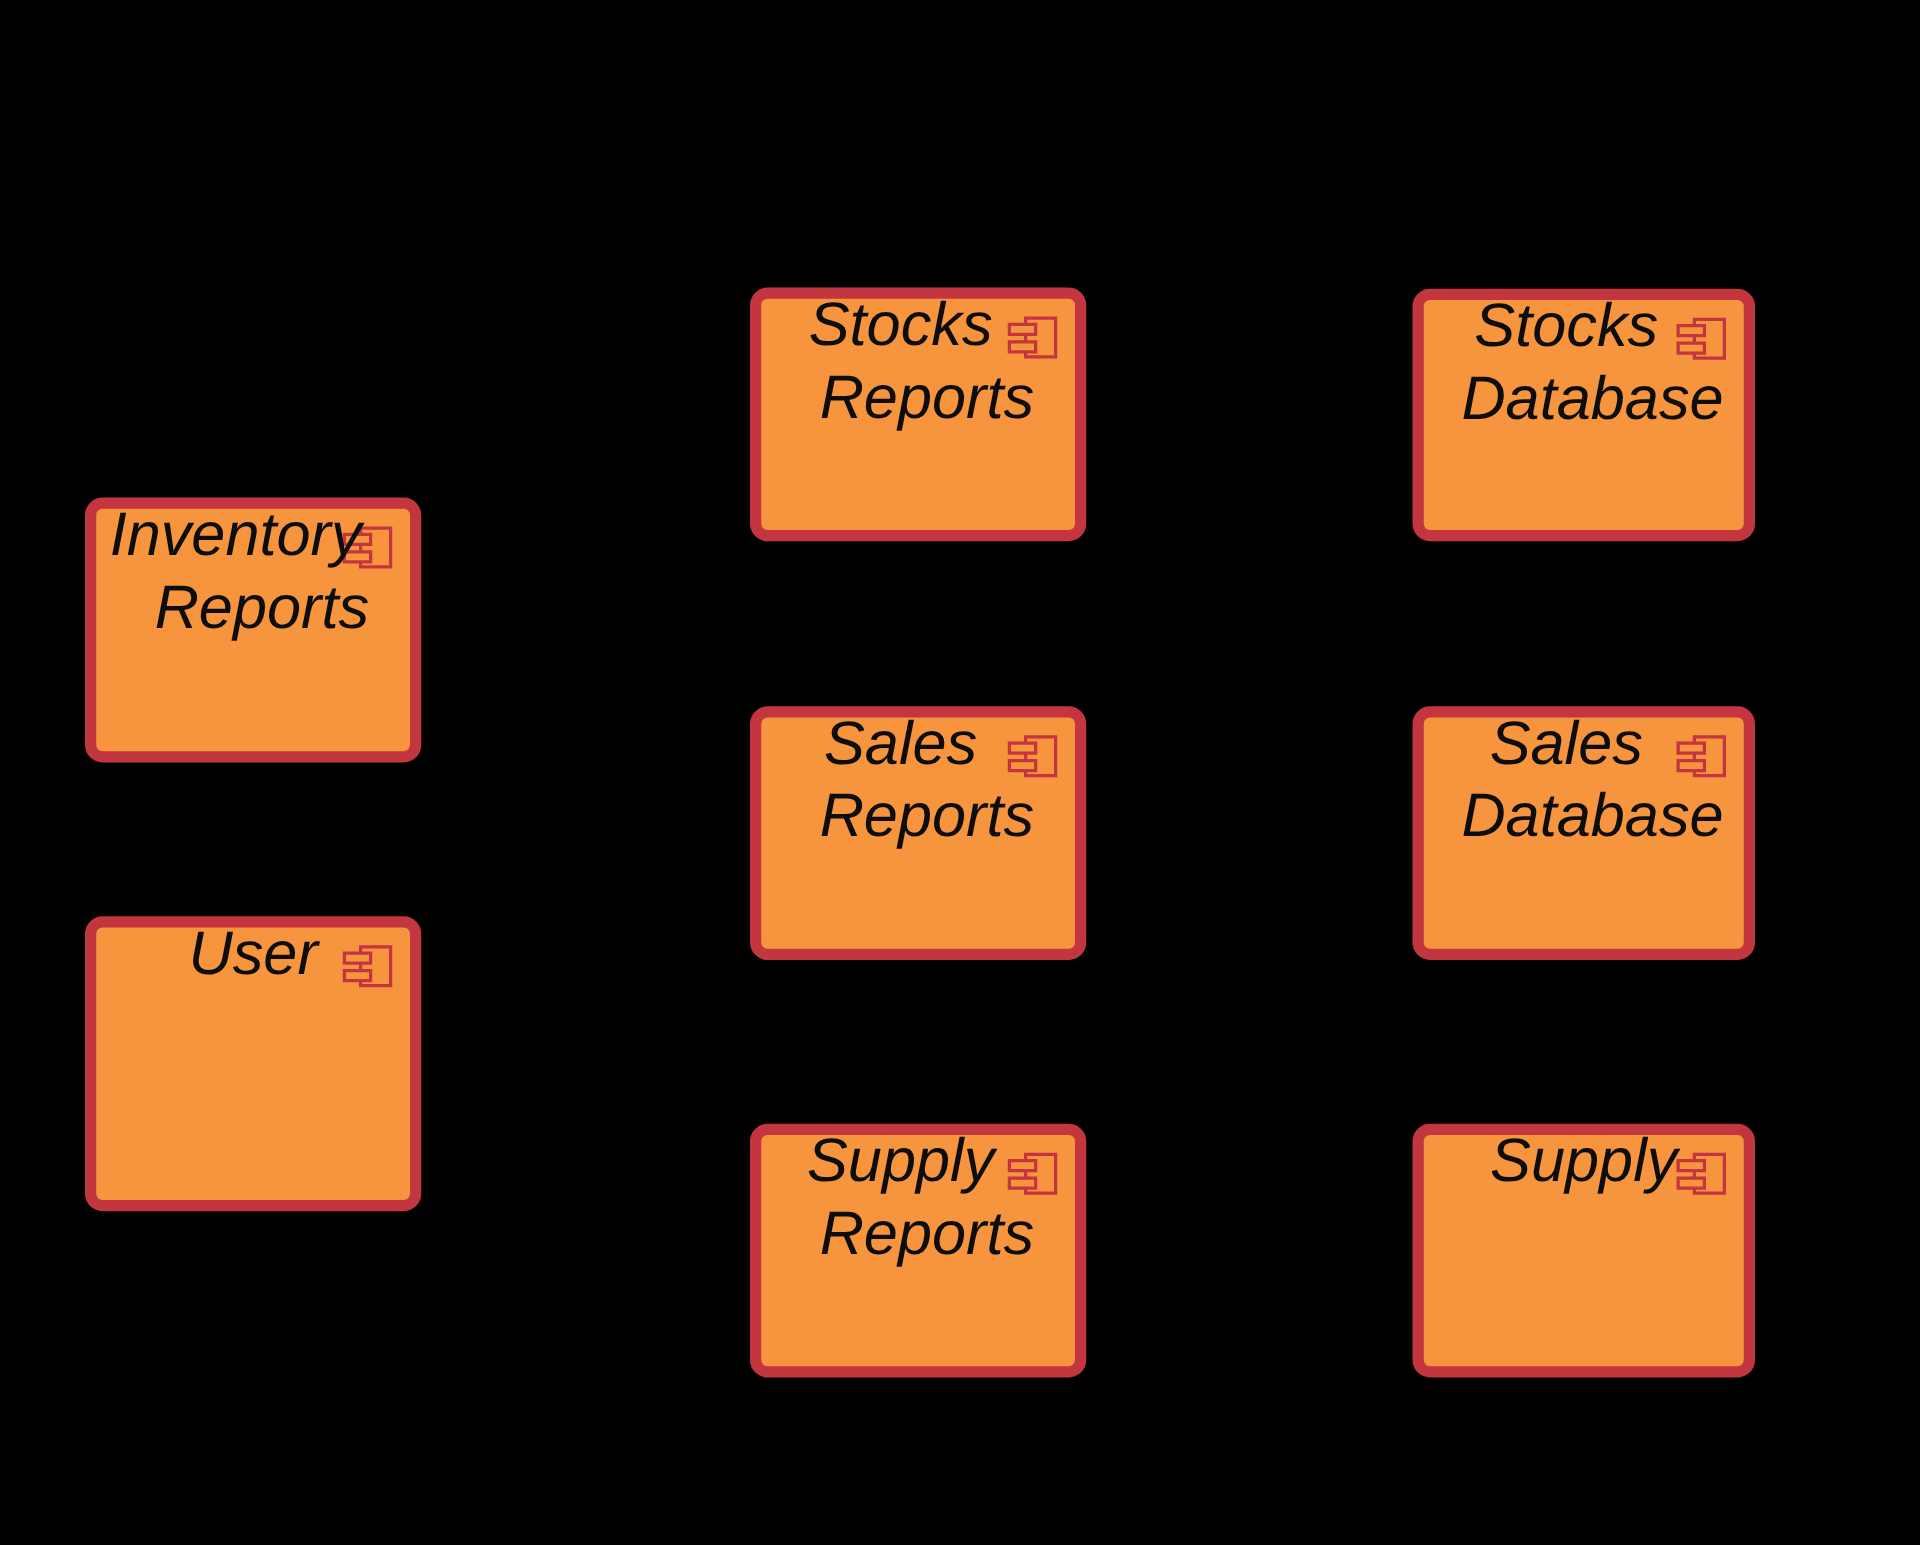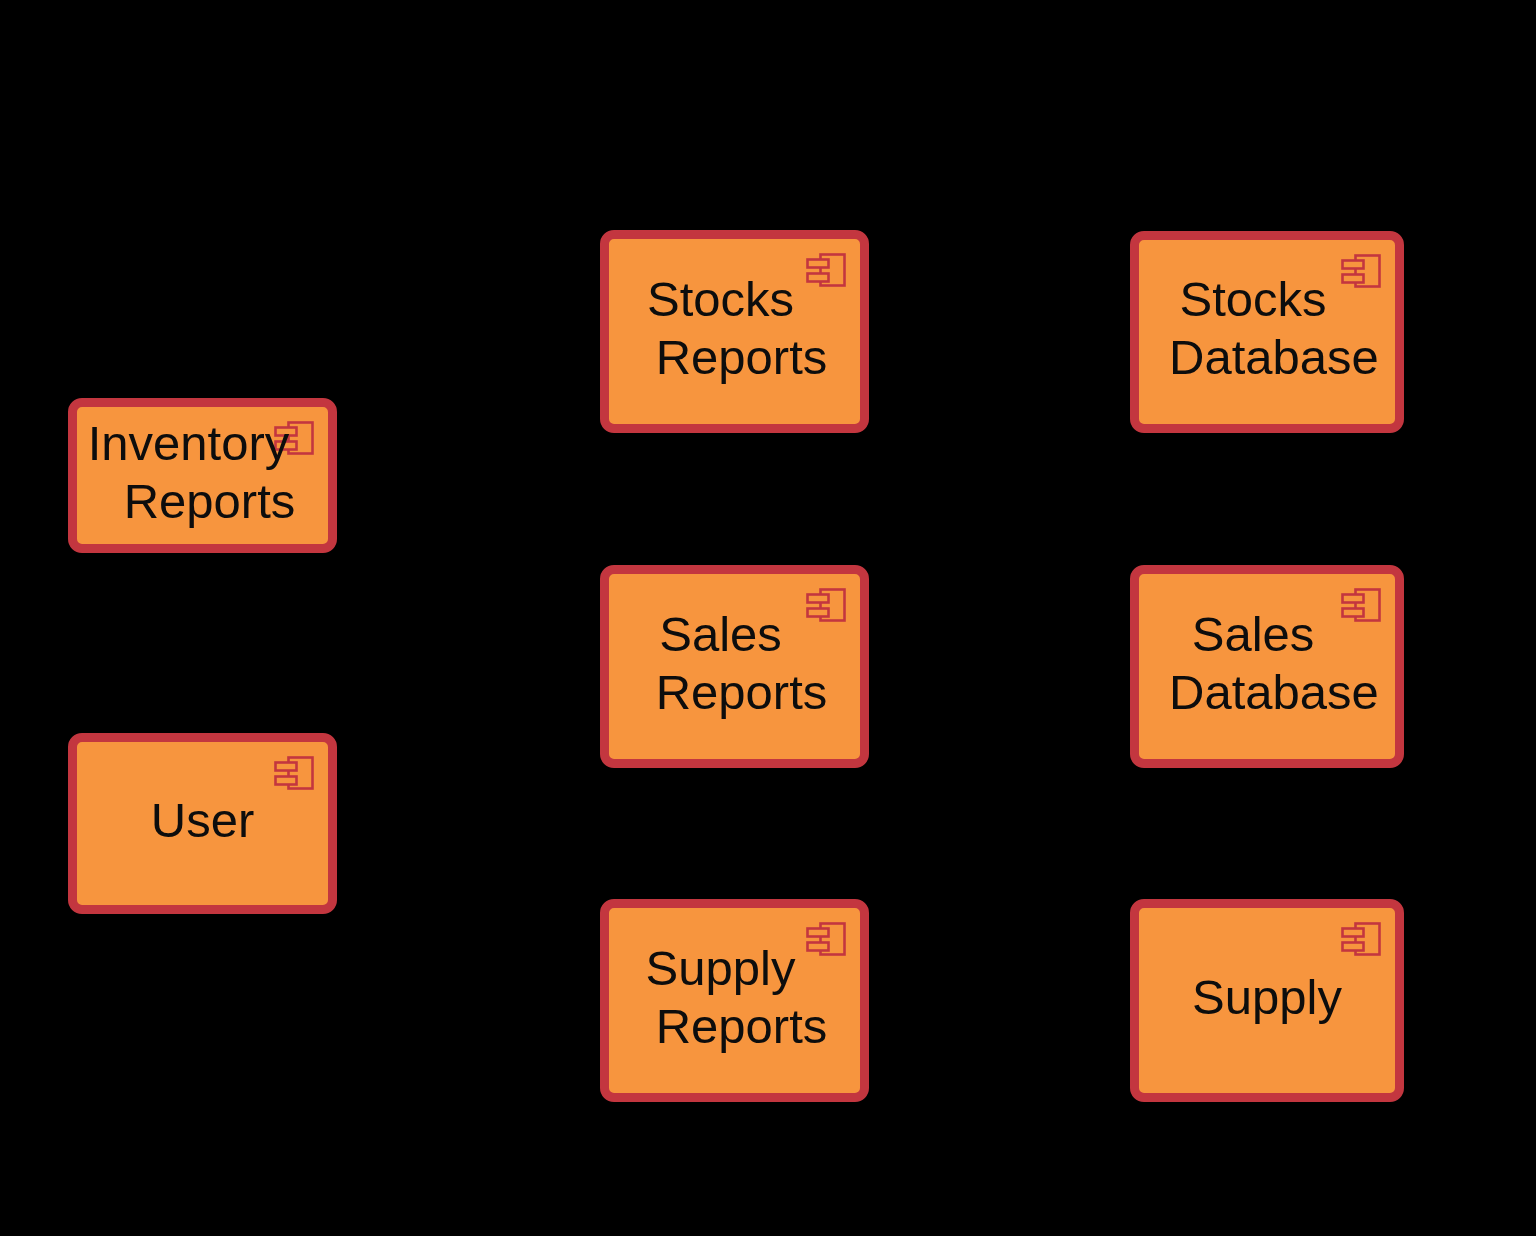--- a/index.html
+++ b/index.html
@@ -15,22 +15,22 @@
     overflow: hidden;
     font-family: "Liberation Sans", sans-serif;
   }
   .component-node {
     position: absolute;
     box-sizing: border-box;
     background: var(--fill, #F7953E);
     border: 9px solid var(--border, #C3363F);
     border-radius: 14px;
     display: flex;
-    align-items: center;
     justify-content: center;
+    font-style: italic;
   }
   .component-node .label {
     text-align: center;
     color: var(--text, #0d0d0d);
     font-size: 49px;
     line-height: 58px;
     letter-spacing: 0px;
     margin-top: -8px;
   }
   
@@ -45,36 +45,36 @@
     top: 12px;
     right: 13px;
     width: 42px;
     height: 38px;
   }
 </style>
 </head>
 <body>
 
 <div class="canvas">
-    <div class="component-node" style="left: 68px; top: 398px; width: 269px; height: 155px;">
+    <div class="component-node" style="left: 68px; top: 398px; width: 269px; height: 212px;">
     <span class="comp-icon">
       <svg width="42" height="38" viewBox="0 0 42 38" xmlns="http://www.w3.org/2000/svg">
 
         <rect x="15.5" y="3.5" width="24" height="31" fill="none" stroke="var(--border, #C3363F)" stroke-width="2.6"></rect>
 
         <rect x="2.5" y="8.5" width="21" height="8" fill="var(--fill, #F7953E)" stroke="var(--border, #C3363F)" stroke-width="2.6"></rect>
         <rect x="2.5" y="22.5" width="21" height="8" fill="var(--fill, #F7953E)" stroke="var(--border, #C3363F)" stroke-width="2.6"></rect>
       </svg>
     </span>
     <div class="label">
         <div class="line">Inventory</div>
         <div class="line">Reports</div>
       </div>
   </div>
-    <div class="component-node" style="left: 68px; top: 733px; width: 269px; height: 181px;">
+    <div class="component-node" style="left: 68px; top: 733px; width: 269px; height: 236px;">
     <span class="comp-icon">
       <svg width="42" height="38" viewBox="0 0 42 38" xmlns="http://www.w3.org/2000/svg">
 
         <rect x="15.5" y="3.5" width="24" height="31" fill="none" stroke="var(--border, #C3363F)" stroke-width="2.6"></rect>
 
         <rect x="2.5" y="8.5" width="21" height="8" fill="var(--fill, #F7953E)" stroke="var(--border, #C3363F)" stroke-width="2.6"></rect>
         <rect x="2.5" y="22.5" width="21" height="8" fill="var(--fill, #F7953E)" stroke="var(--border, #C3363F)" stroke-width="2.6"></rect>
       </svg>
     </span>
     <div class="label">

